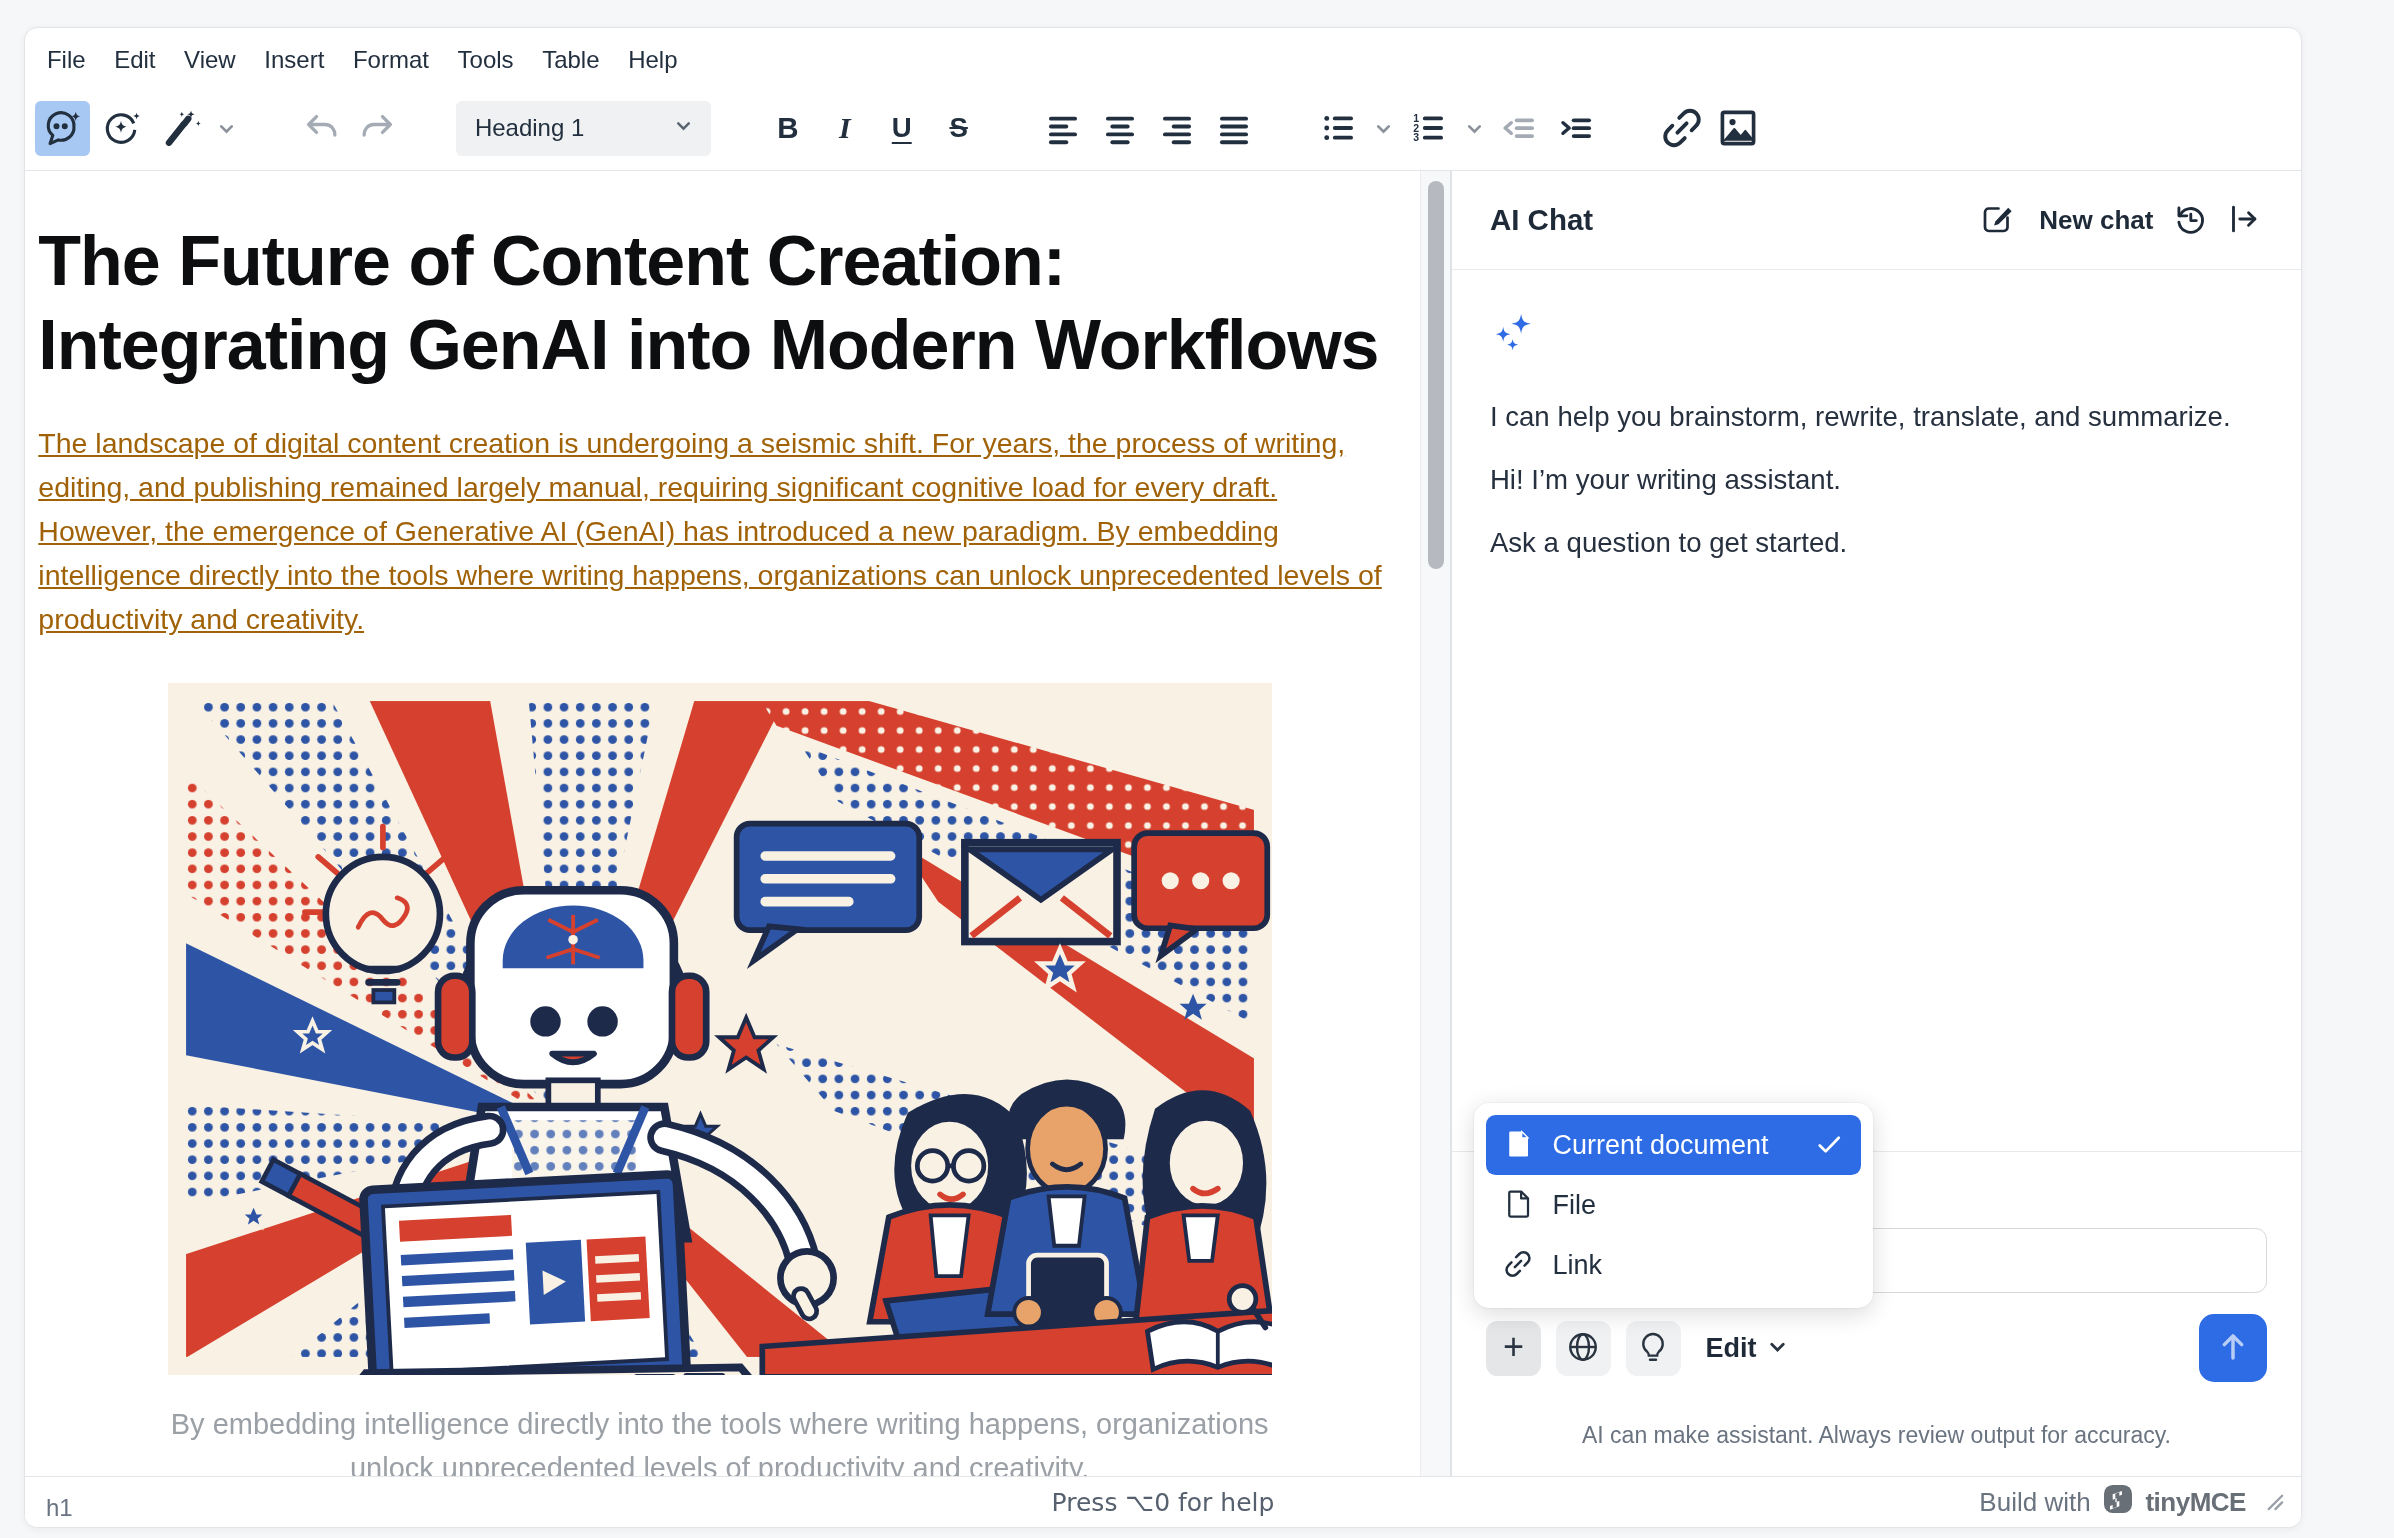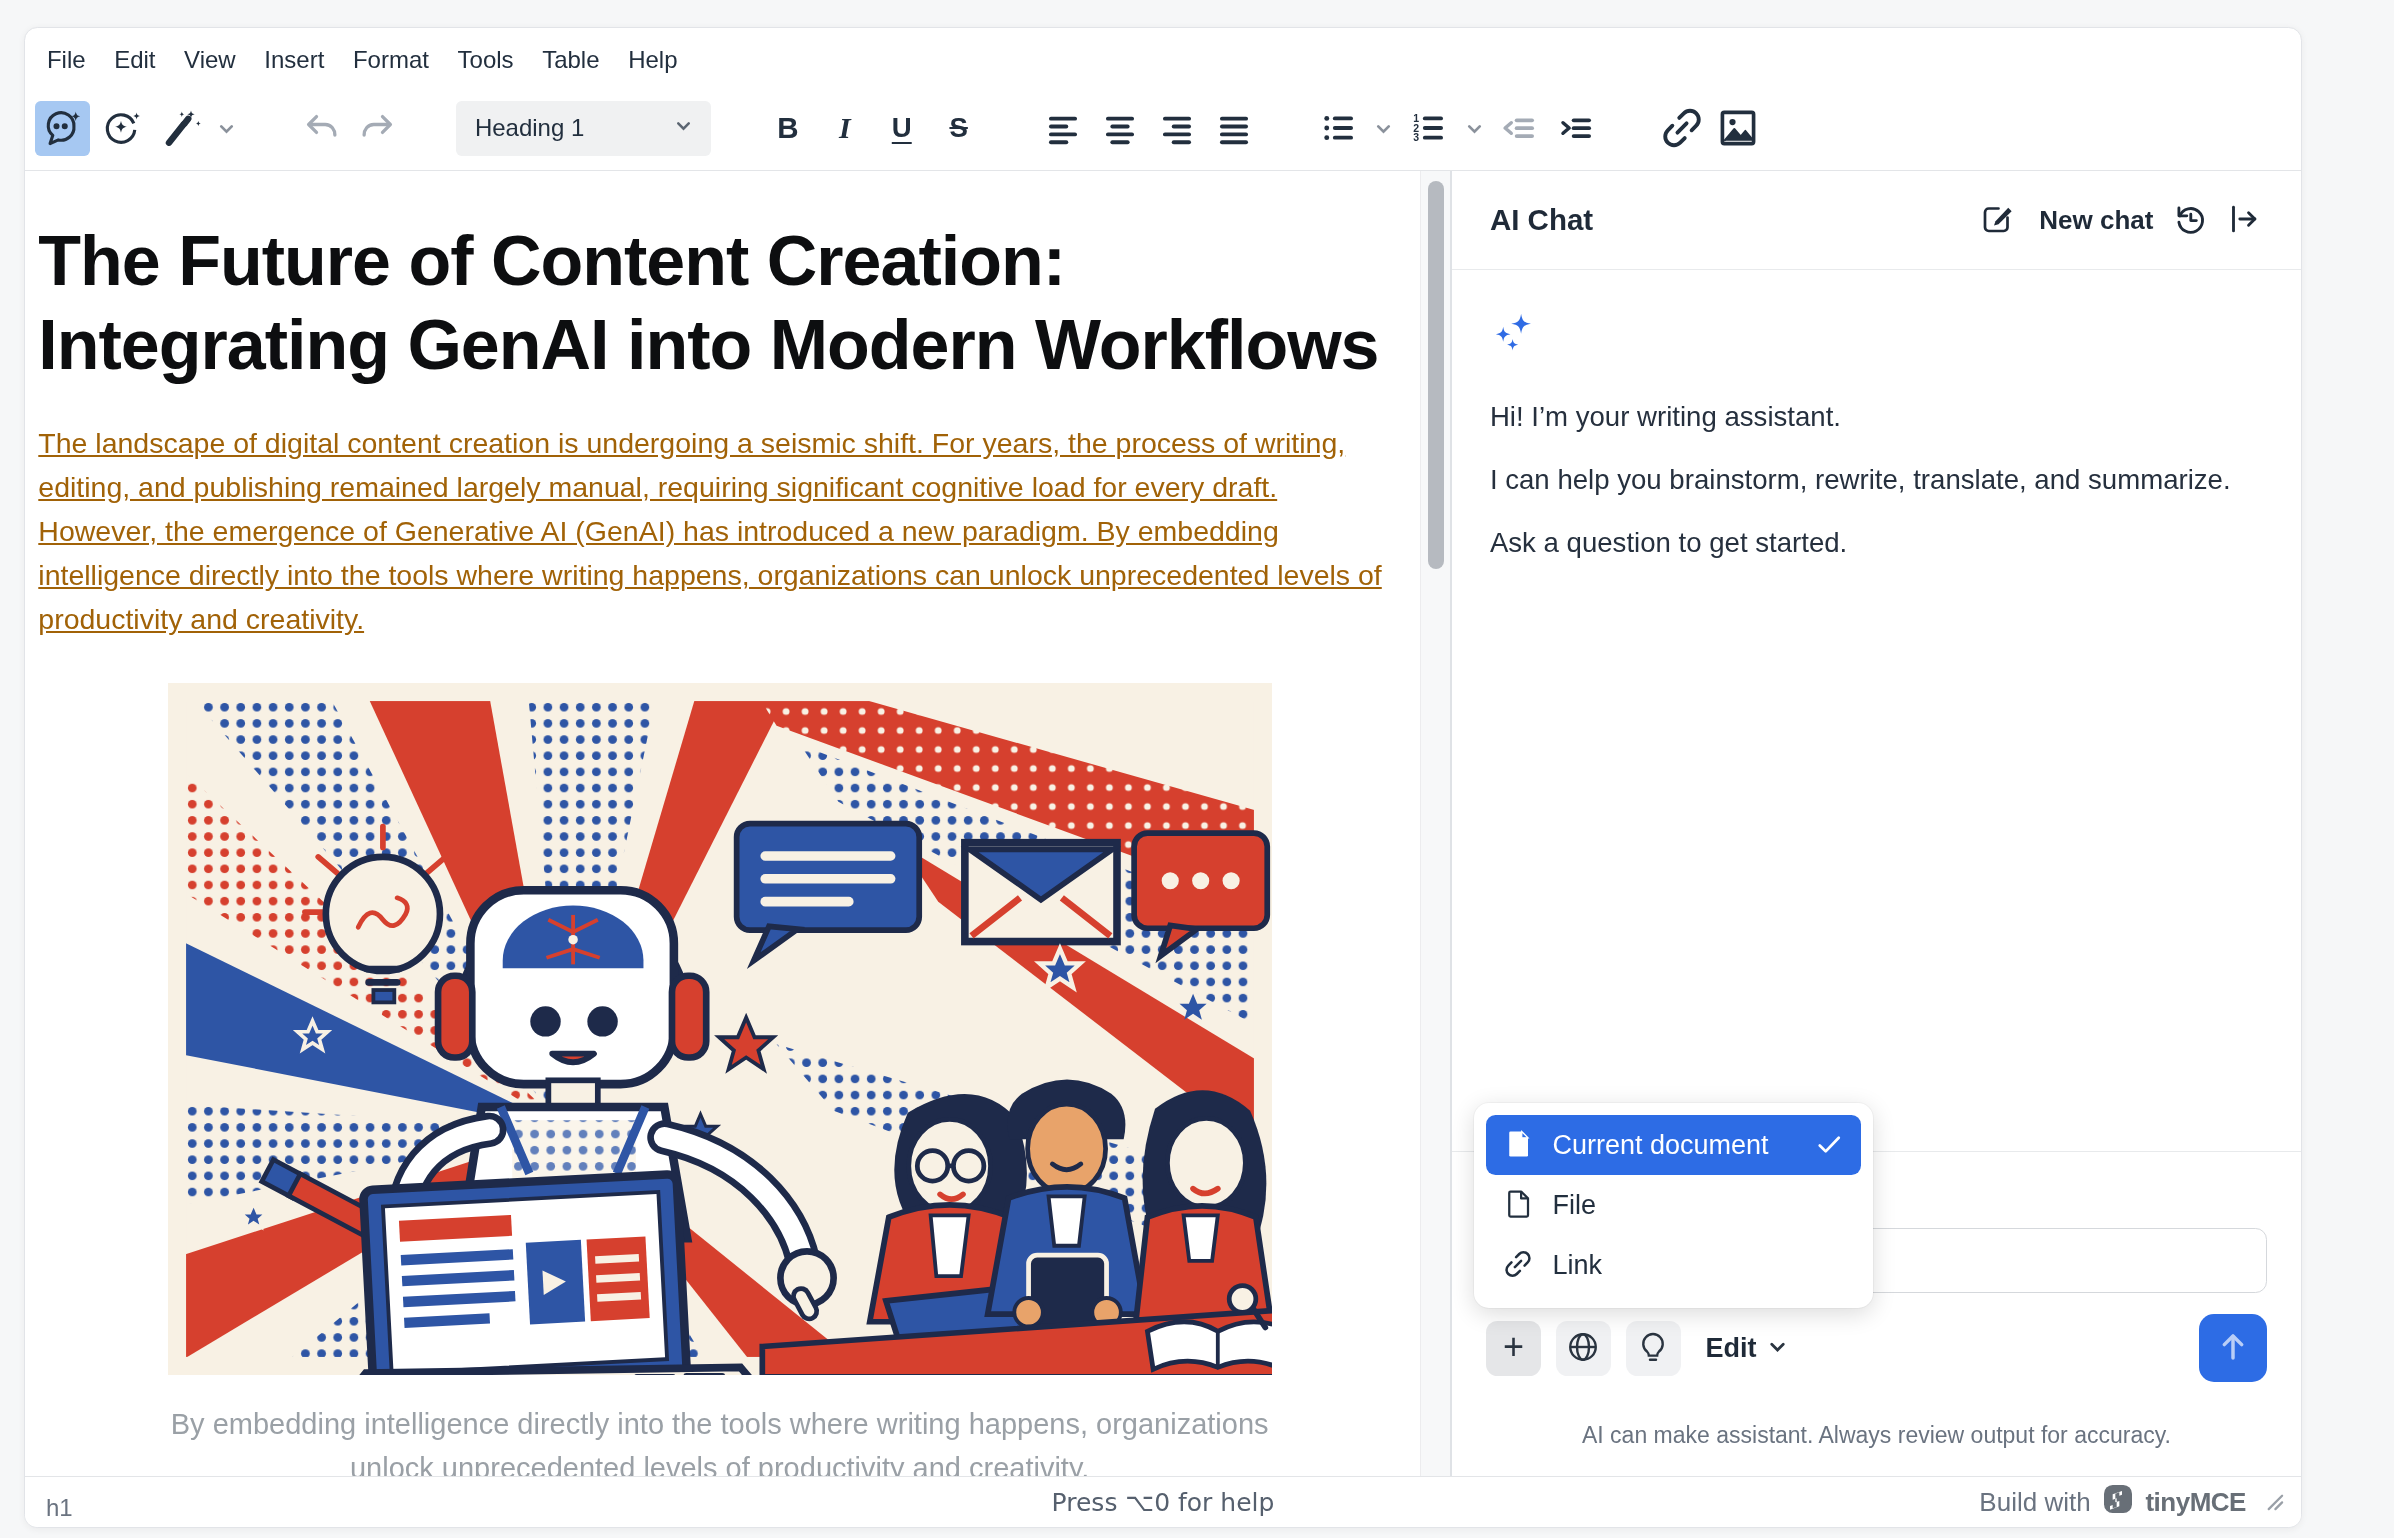--- a/index.html
+++ b/index.html
@@ -571,22 +571,22 @@
 
       <div class="chat-messages">
         <div class="spark-wrap">
           <svg width="49" height="49" viewBox="0 0 52 52" fill="#2f6be4">
             <path d="M33 6 c1.2 7.5 3 9.4 10.5 10.7 c-7.5 1.3 -9.3 3.2 -10.5 10.7 c-1.2 -7.5 -3 -9.4 -10.5 -10.7 c7.5 -1.3 9.3 -3.2 10.5 -10.7 z"></path>
             <path d="M14 20 c0.9 5.5 2.2 6.9 7.7 7.9 c-5.5 1 -6.8 2.4 -7.7 7.9 c-0.9 -5.5 -2.2 -6.9 -7.7 -7.9 c5.5 -1 6.8 -2.4 7.7 -7.9 z"></path>
             <path d="M24 33 c0.7 4.2 1.7 5.2 5.9 6 c-4.2 0.8 -5.2 1.8 -5.9 6 c-0.7 -4.2 -1.7 -5.2 -5.9 -6 c4.2 -0.8 5.2 -1.8 5.9 -6 z"></path>
           </svg>
         </div>
         <div class="chat-greeting">
+          <p>I can help you brainstorm, rewrite, translate, and summarize.</p>
           <p>Hi! I’m your writing assistant.</p>
-          <p>I can help you brainstorm, rewrite, translate, and summarize.</p>
           <p>Ask a question to get started.</p>
         </div>
       </div>
 
       <div class="chat-footer">
         <input class="chat-input" type="text" style="">
         <div class="chat-controls">
           <button class="sq-btn sq-dark">
             <span class="plus-glyph">+</span>
           </button>

